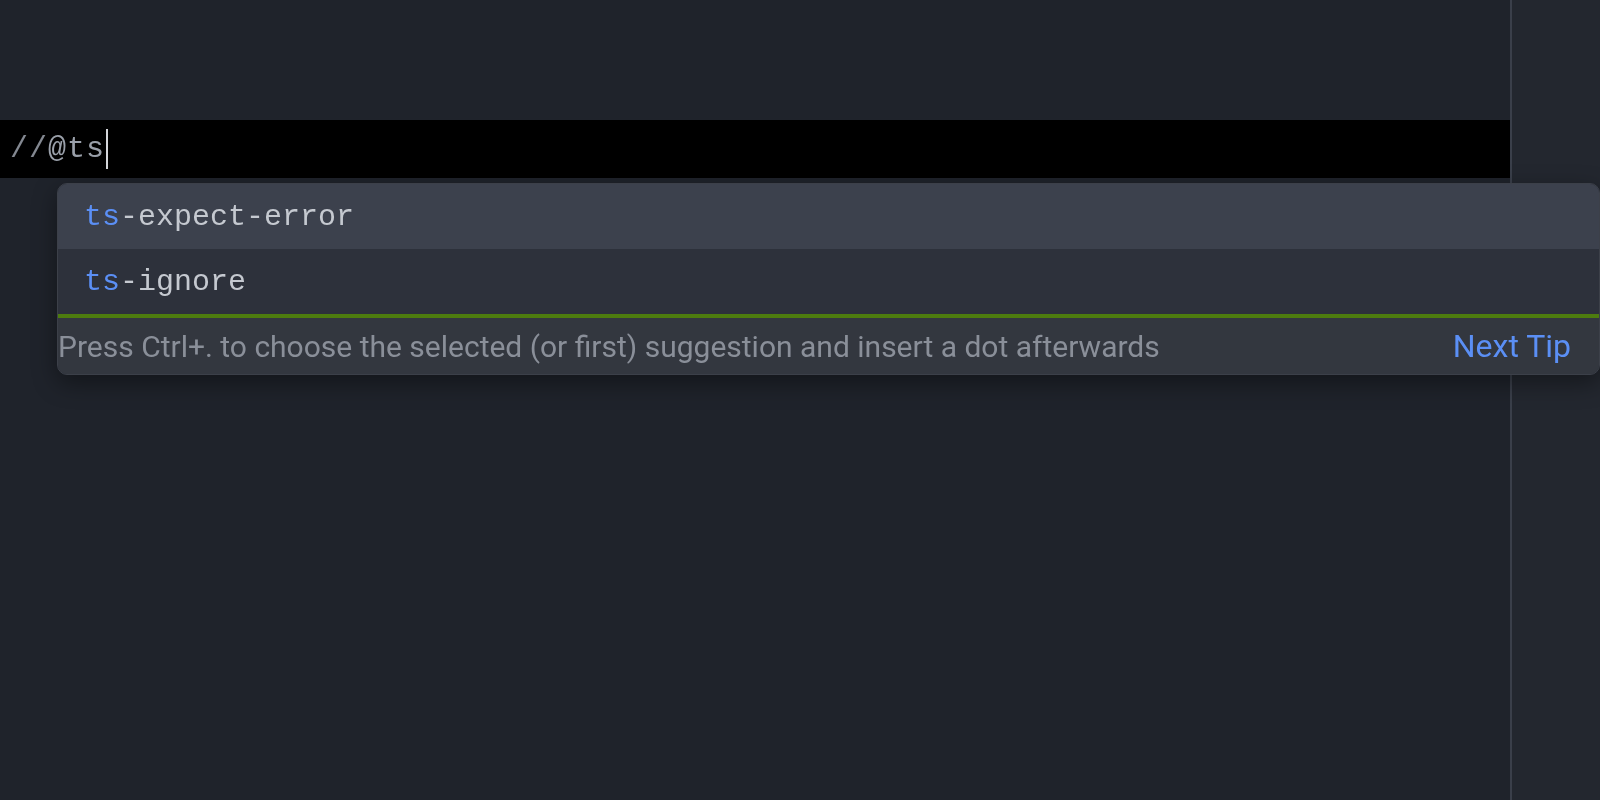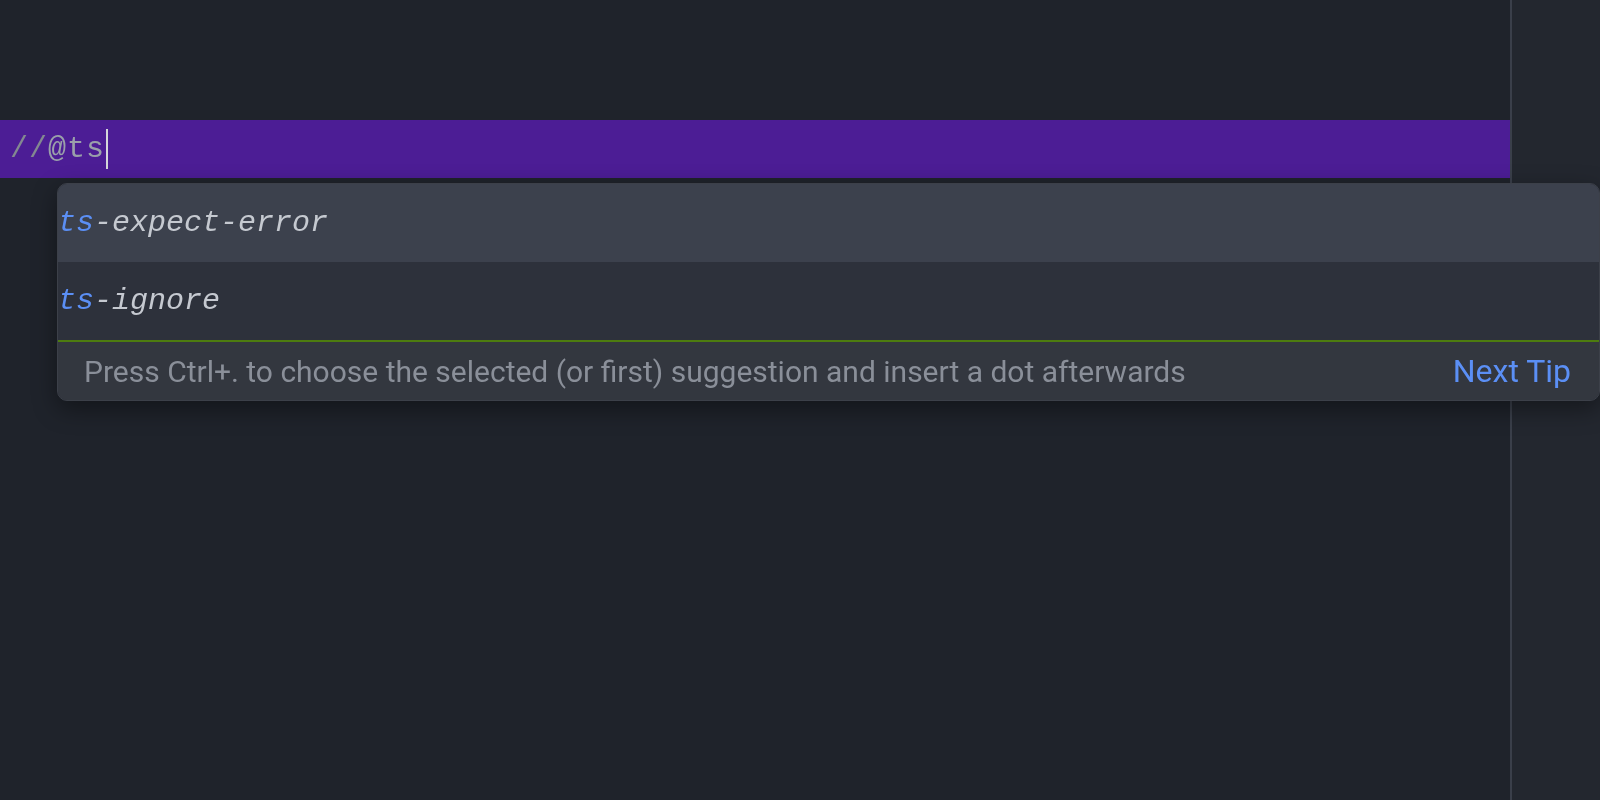--- a/index.html
+++ b/index.html
@@ -39,21 +39,21 @@
       width: 88px;
       height: 100%;
       background: #23272f;
     }
     .code-line {
       position: absolute;
       top: 120px;
       left: 0;
       width: 1510px;
       height: 58px;
-      background: #4c1d95;
+      background: #000000;
       display: flex;
       align-items: center;
       padding-left: 10px;
     }
     .code-text {
       color: #a0a6b0;
       letter-spacing: 1px;
     }
     .comment-slash {
       color: #838891;
@@ -74,42 +74,41 @@
       top: 183px;
       left: 57px;
       width: 1543px;
       background: #2d313b;
       border: 1px solid #3c4049;
       border-radius: 10px;
       box-shadow: 0 8px 24px rgba(0,0,0,0.4);
       overflow: hidden;
     }
     .suggestion-item {
-      height: 78px;
+      height: 65px;
       display: flex;
       align-items: center;
+      padding-left: 26px;
       cursor: pointer;
-      font-style: italic;
     }
     .suggestion-item.selected {
       background: #3c414d;
     }
     .suggestion-prefix {
       color: #5b8ff5;
     }
     .suggestion-rest {
       color: #c5c9d0;
     }
     .tip-bar {
       height: 60px;
       background: #33373f;
       display: flex;
       align-items: center;
-      padding-left: 26px;
-      border-top: 2px solid #4d7c0f;
+      border-top: 4px solid #4d7c0f;
     }
     .tip-text {
       color: #8a8f99;
       font-family: -apple-system, BlinkMacSystemFont, 'Segoe UI', Roboto, sans-serif;
       font-size: 30px;
       flex: 1;
     }
     .next-tip {
       color: #5b8ff5;
       font-family: -apple-system, BlinkMacSystemFont, 'Segoe UI', Roboto, sans-serif;

